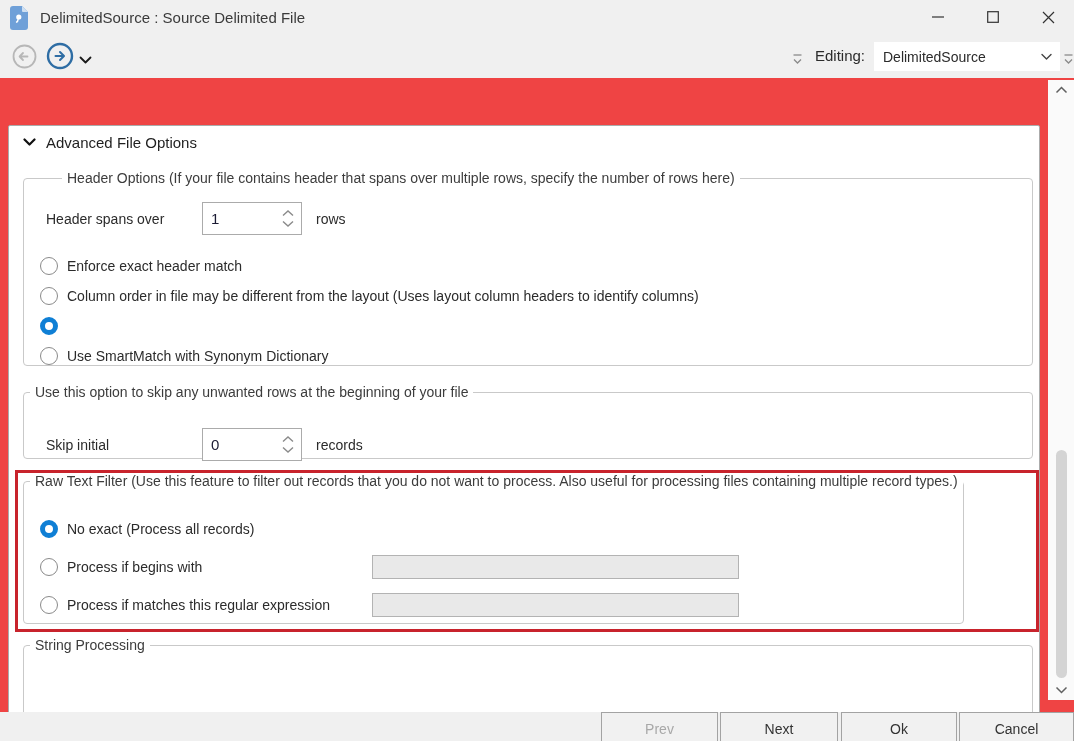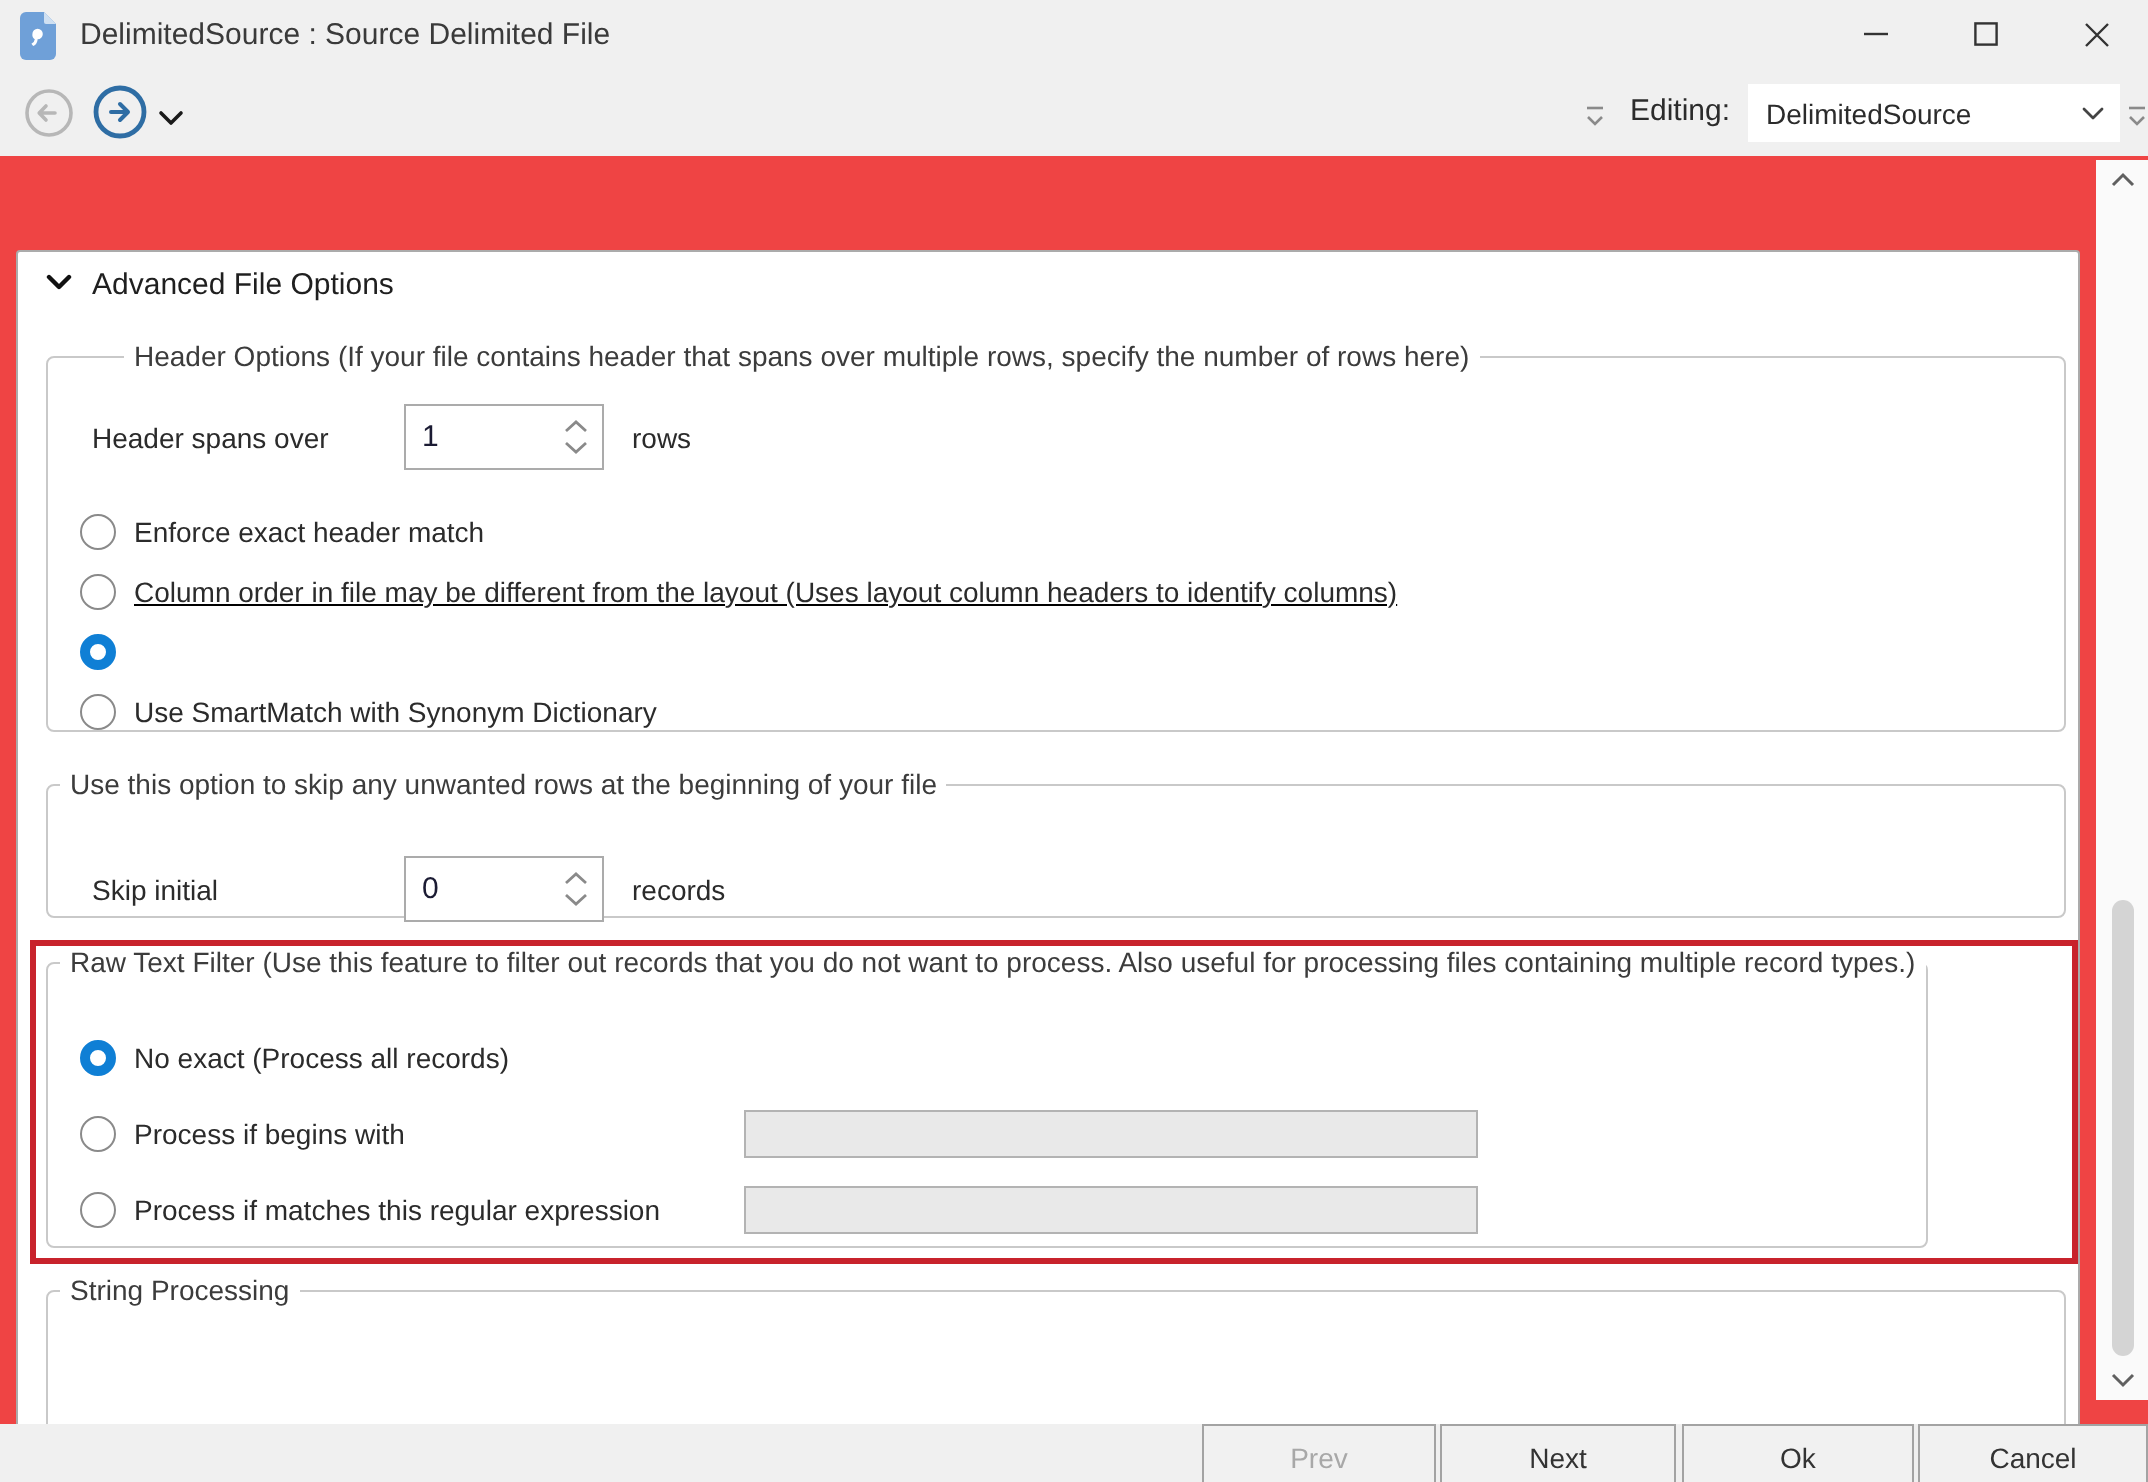--- a/index.html
+++ b/index.html
@@ -169,21 +169,21 @@
               <path d="M1 1.5 L6 6 L11 1.5" fill="none" stroke="#8a8a8a" stroke-width="1.4"></path>
             </svg>
         </div>
       </div>
       <span class="inline-label" style="left:292px; top:25px;">rows</span>
 
       <div class="opt-row" style="top:68px;">
         <span class="radio"></span>
         <span class="opt-label">Enforce exact header match</span>
       </div>
-      <div class="opt-row" style="top:98px;text-decoration:underline;">
+      <div class="opt-row" style="top:98px;">
         <span class="radio"></span>
         <span class="opt-label">Column order in file may be different from the layout (Uses layout column headers to identify columns)</span>
       </div>
       <div class="opt-row" style="top:128px;">
         <span class="radio selected"></span>
       </div>
       <div class="opt-row" style="top:158px;justify-content:space-between;">
         <span class="radio"></span>
         <span class="opt-label">Use SmartMatch with Synonym Dictionary</span>
       </div>

